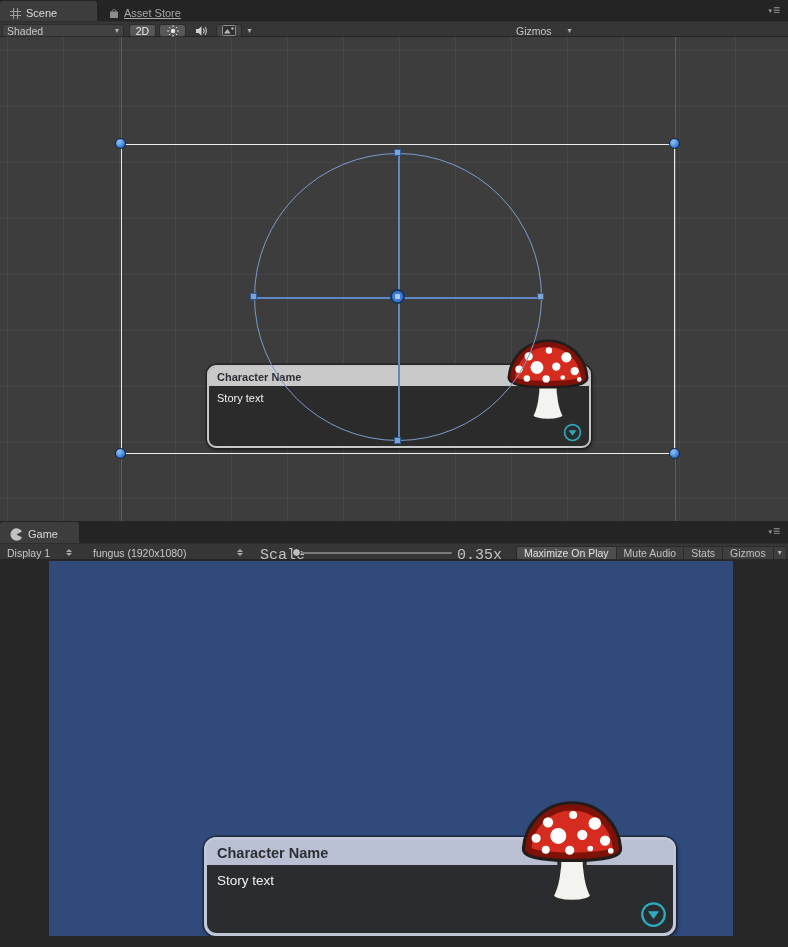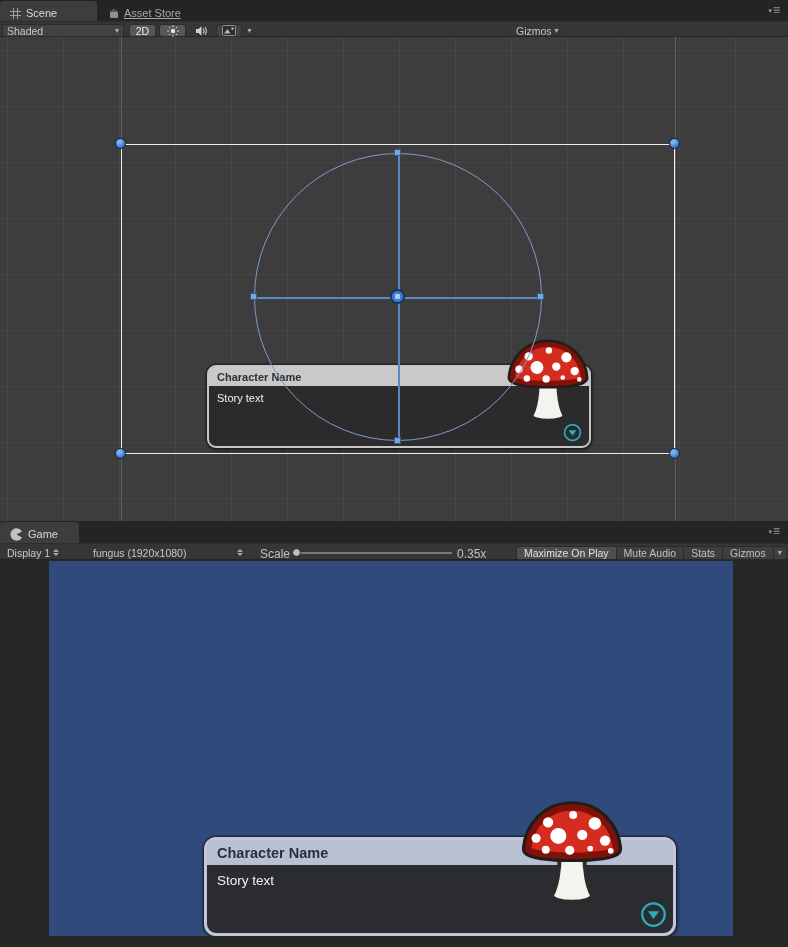--- a/index.html
+++ b/index.html
@@ -23,21 +23,21 @@
   .panel-menu { position:absolute; right:8px; top:3px; color:#9a9a9a; font-size:10px;
     display:flex; align-items:center; gap:1px; cursor:pointer; }
   .panel-menu .caret { font-size:7px; position:relative; top:1px; }
   .panel-menu .lines { font-size:12px; letter-spacing:0; }
 
   
   .toolbar { left:0; width:788px; background:var(--toolbar-bg,#363636);
     border-top:1px solid #2e2e2e; border-bottom:1px solid #242424; }
   .tbtn {
     position:absolute; top:2px; height:13px; display:flex; align-items:center; justify-content:center;
-    gap:3px; background:var(--button-bg,#424242); border:1px solid #2b2b2b; border-radius:3px;
+    gap:16px; background:var(--button-bg,#424242); border:1px solid #2b2b2b; border-radius:3px;
     color:#c6c6c6; font-size:10.5px; padding:0 4px; cursor:pointer;
   }
   .tbtn.flat { background:transparent; border-color:transparent; }
   .tbtn.pressed { background:var(--button-pressed-bg,#565656); color:#e8e8e8; }
   .ddcaret { font-size:8px; color:#b0b0b0; line-height:1; }
   .updown { display:flex; flex-direction:column; gap:1px; align-items:center; }
   .updown i { display:block; width:0; height:0; border-left:3px solid transparent; border-right:3px solid transparent; }
   .updown i.up { border-bottom:3.5px solid #aaa; }
   .updown i.dn { border-top:3.5px solid #aaa; }
 
@@ -116,21 +116,21 @@
   .seg-group { position:absolute; top:2px; height:14px; display:flex; border:1px solid #2a2a2a; border-radius:3px; overflow:hidden; }
   .seg { display:flex; align-items:center; padding:0 7px; background:#3e3e3e; color:#c0c0c0;
     font-size:10.5px; border-right:1px solid #2a2a2a; cursor:pointer; gap:4px; }
   .seg:last-child { border-right:none; }
   .seg.on { background:#4e4e4e; color:#e2e2e2; }
 
   .slider-track { position:absolute; height:2px; background:#7a7a7a; border-radius:1px; }
   .slider-knob { position:absolute; width:9px; height:9px; border-radius:50%; background:#bdbdbd;
     border:1px solid #1e1e1e; cursor:pointer; }
 
-  .label { color:#c0c0c0; font-size:12px; position:absolute; top:3px; }
+  .label { color:#c0c0c0; font-size:15px; position:absolute; top:3px;font-family:Liberation Mono, monospace; }
 </style>
 </head>
 <body>
 
 <div id="window">
 
   <div class="abs tabstrip" style="top:0;height:21px;">
     <div class="tab active" style="left:0;width:97px;">
       <svg width="11" height="11" viewBox="0 0 11 11">
         <path d="M3.5 0 V11 M7.5 0 V11 M0 3.5 H11 M0 7.5 H11" stroke="#9f9f9f" stroke-width="1" fill="none"></path>

